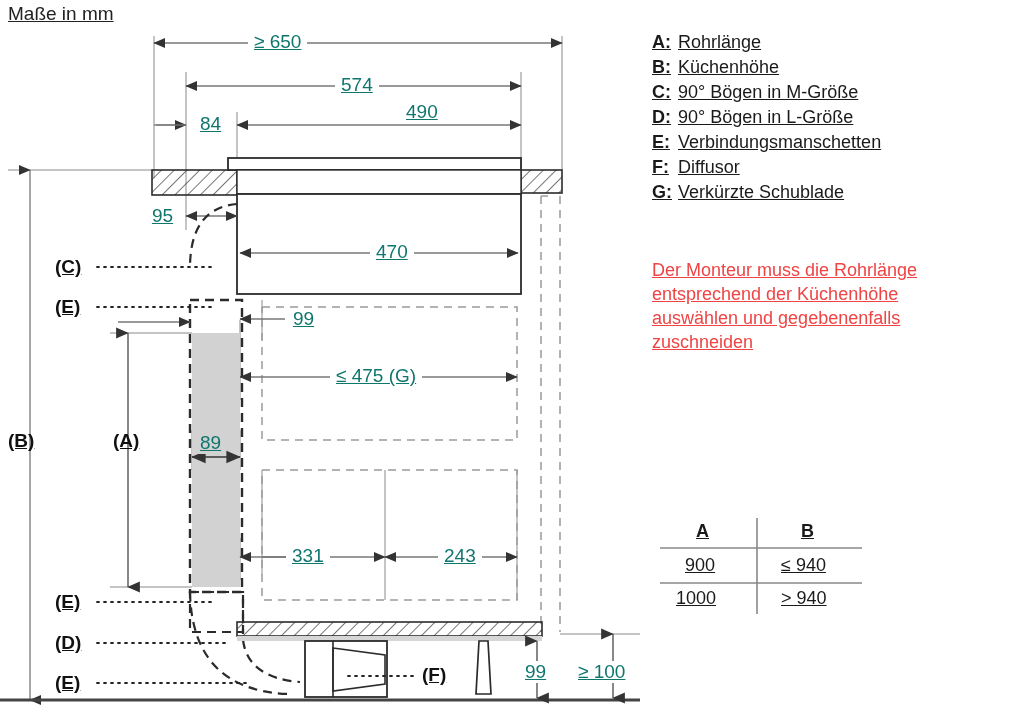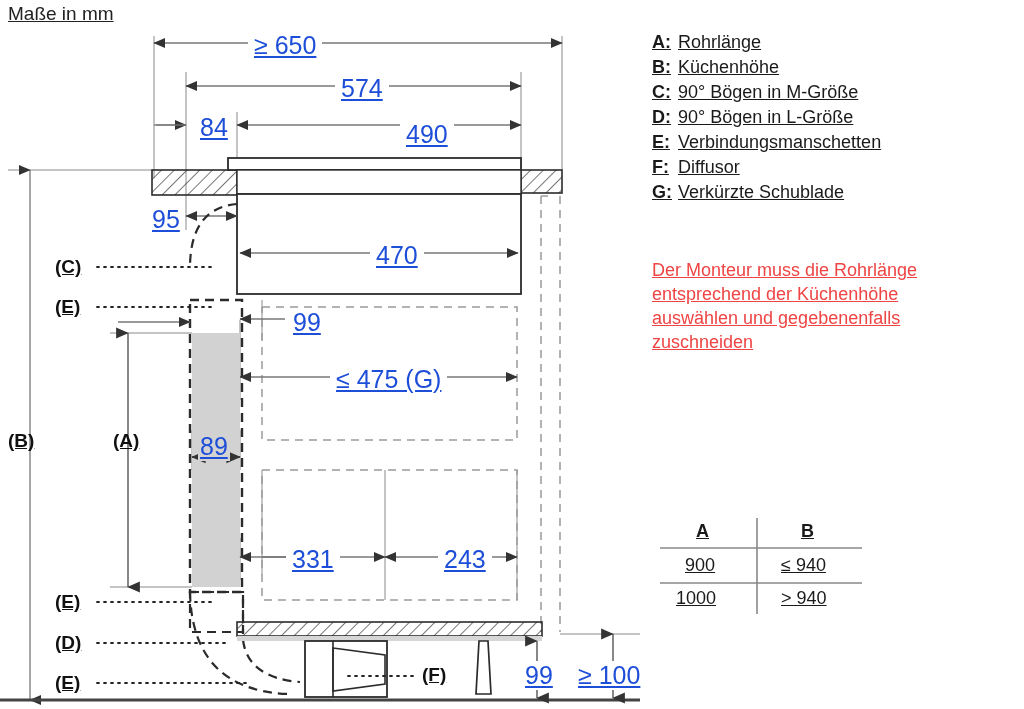--- a/index.html
+++ b/index.html
@@ -5,21 +5,21 @@
   html,body{margin:0;padding:0;background:#fff;}
   body{width:1024px;height:709px;overflow:hidden;
        font-family:"Liberation Sans",sans-serif;color:#1a1a1a;}
   #root{position:relative;width:1024px;height:709px;}
 
   .txt{position:absolute;white-space:nowrap;text-decoration:underline;}
   .title{font-size:19px;font-weight:400;color:#222;}
   .leg-key{font-weight:bold;font-size:18px;}
   .leg-val{font-size:18px;}
   .para{font-size:18px;line-height:24px;color:#ef4444;}
-  .dim{font-size:25px;color:#1d4ed8;}
+  .dim{font-size:19px;color:#0f766e;}
   .lbl{font-size:19px;font-weight:bold;color:#111;}
   .tbl-h{font-size:18px;font-weight:bold;}
   .tbl-c{font-size:18px;}
 
   svg{position:absolute;left:0;top:0;}
 </style>
 </head>
 <body>
 
 <div id="root">
@@ -267,21 +267,21 @@
     <div class="txt tbl-c" style="left:781px;top:555px;">≤ 940</div>
 
     <div class="txt tbl-c" style="left:676px;top:588px;">1000</div>
     <div class="txt tbl-c" style="left:781px;top:588px;">&gt; 940</div>
   </div>
 
   <div>
     <span class="txt dim" style="left:248px;top:31px;background:#fff;padding:0 6px;">≥ 650</span>
     <span class="txt dim" style="left:335px;top:74px;background:#fff;padding:0 6px;">574</span>
     <span class="txt dim" style="left:196px;top:113px;background:#fff;padding:0 4px;">84</span>
-    <span class="txt dim" style="left:400px;top:120px;background:#fff;padding:0 6px;">490</span>
+    <span class="txt dim" style="left:400px;top:101px;background:#fff;padding:0 6px;">490</span>
     <span class="txt dim" style="left:148px;top:205px;background:#fff;padding:0 4px;">95</span>
     <span class="txt dim" style="left:370px;top:241px;background:#fff;padding:0 6px;">470</span>
     <span class="txt dim" style="left:289px;top:308px;background:#fff;padding:0 4px;">99</span>
     <span class="txt dim" style="left:330px;top:365px;background:#fff;padding:0 6px;">≤ 475 (G)</span>
     <span class="txt dim" style="left:198px;top:432px;background:#d2d2d2;padding:0 2px;">89</span>
     <span class="txt dim" style="left:286px;top:545px;background:#fff;padding:0 6px;">331</span>
     <span class="txt dim" style="left:438px;top:545px;background:#fff;padding:0 6px;">243</span>
     <span class="txt dim" style="left:522px;top:661px;background:#fff;padding:0 3px;">99</span>
     <span class="txt dim" style="left:575px;top:661px;background:#fff;padding:0 3px;">≥ 100</span>
   </div>

